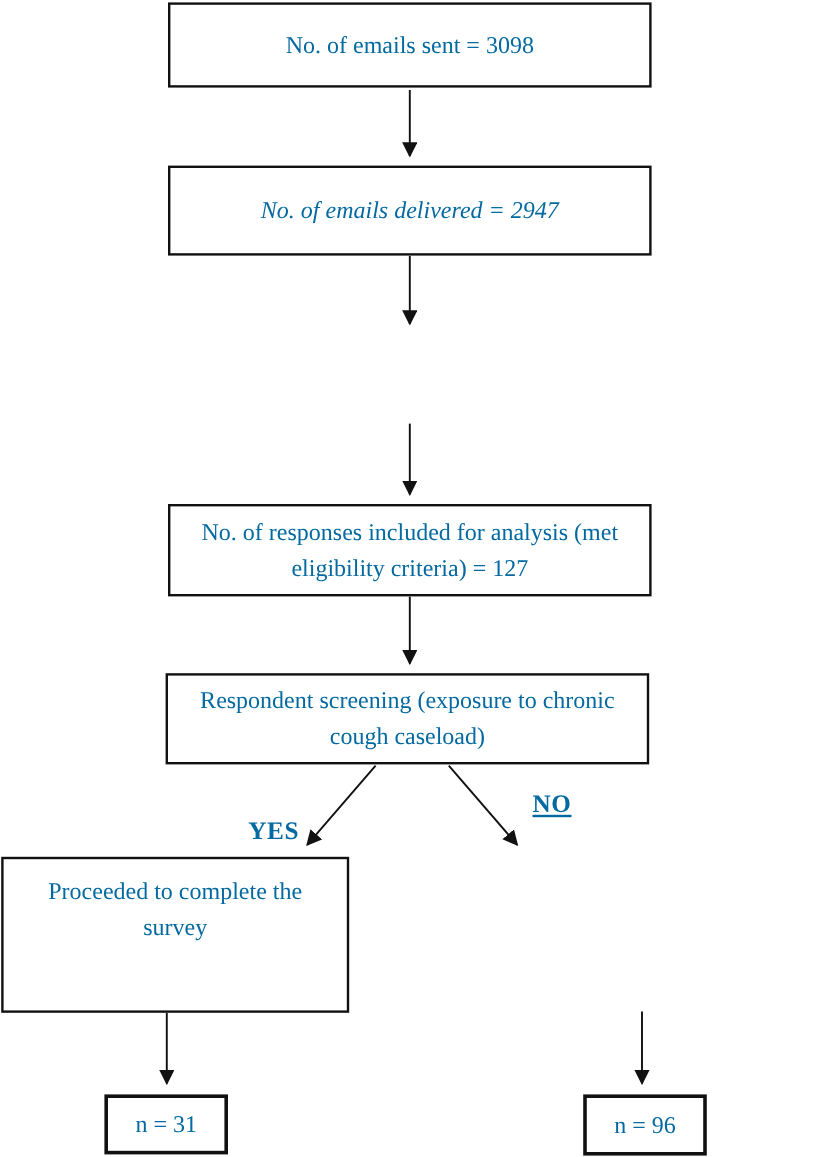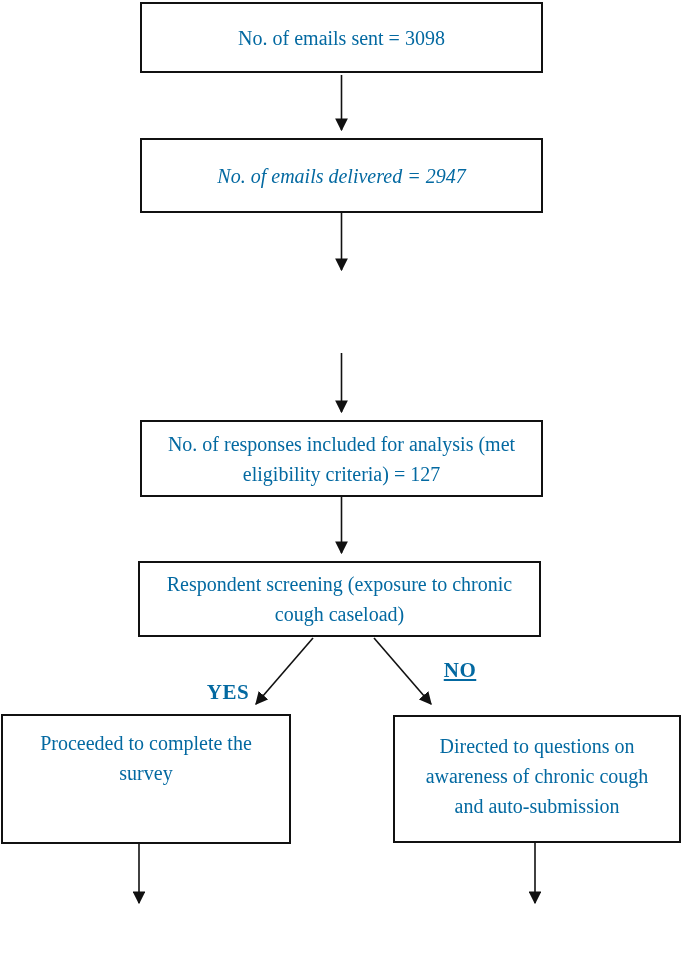--- a/index.html
+++ b/index.html
@@ -77,17 +77,18 @@
   <div class="flow-box" style="left:140px; top:420px; width:403px; height:77px;">No. of responses included for analysis (met eligibility criteria) = 127</div>
 
   <div class="flow-box" style="left:138px; top:561px; width:403px; height:76px;">Respondent screening (exposure to chronic cough caseload)</div>
 
   <div class="branch-label" style="left:188px; top:664px;margin-top:16px;">YES</div>
 
   <div class="branch-label" style="left:420px; top:658px;text-decoration:underline;">NO</div>
 
   <div class="flow-box top-align" style="left:1px; top:714px; width:290px; height:130px; padding-top:12px;">Proceeded to complete the survey</div>
 
-  <div class="flow-box top-align" style="left:393px; top:715px; width:288px; height:128px; padding-top:14px;">Directed to questions on awareness of chronic cough and auto-submission</div>
 
+  <div class="flow-box small" style="left:87px; top:912px; width:103px; height:50px;">n = 31</div>
 
+  <div class="flow-box small" style="left:486px; top:912px; width:103px; height:51px;">n = 96</div>
 
 </div>
 
 </body></html>

